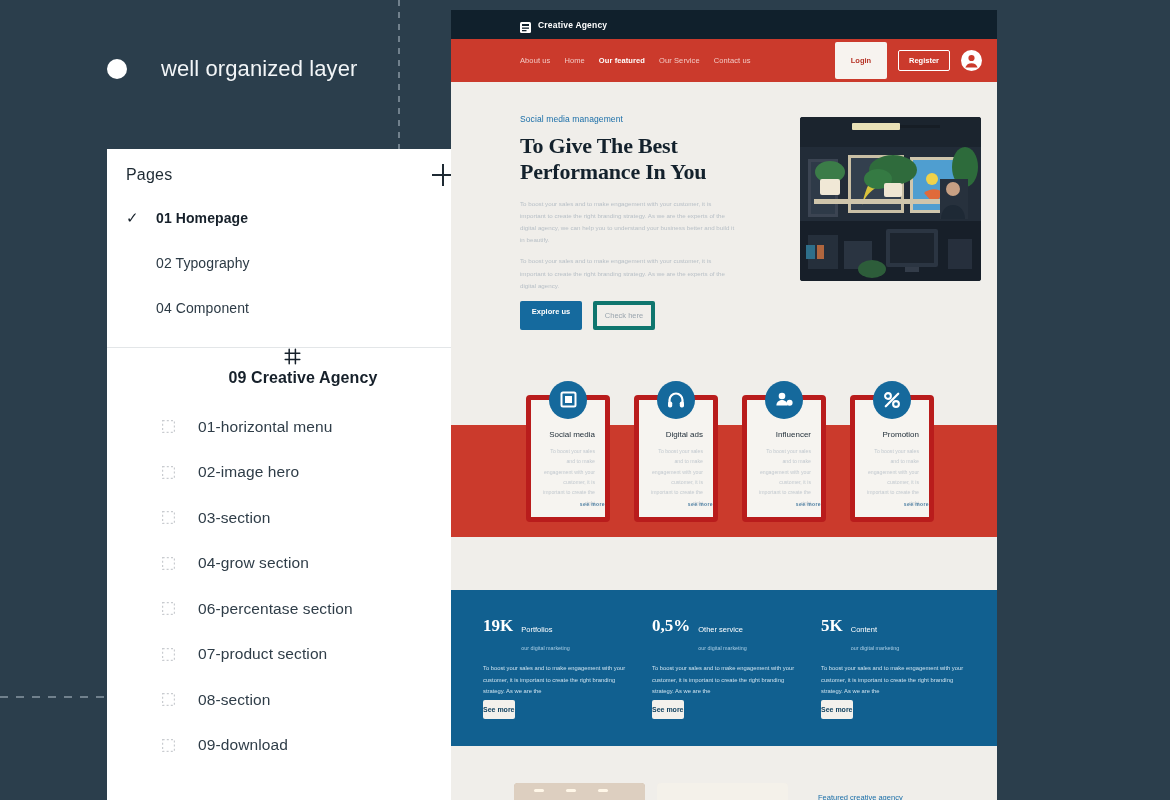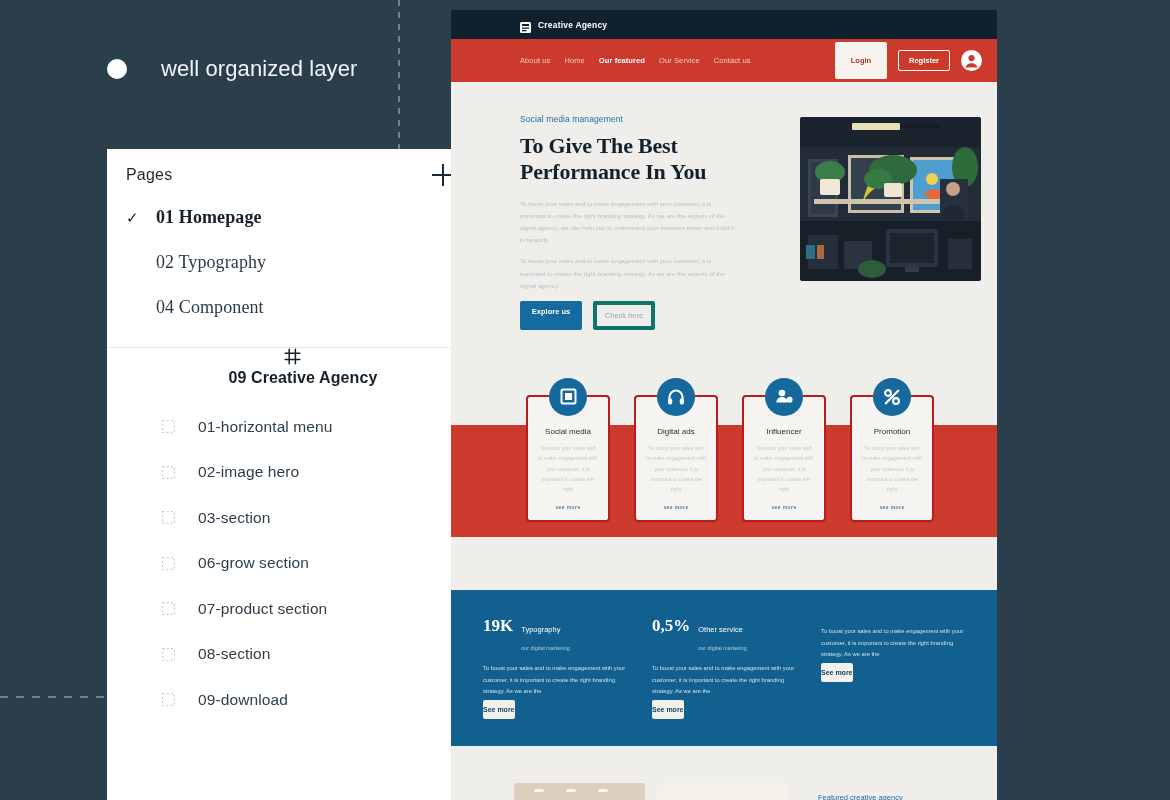--- a/index.html
+++ b/index.html
@@ -91,21 +91,21 @@
     display: flex; align-items: center;
     height: 45px;
     padding-left: 19px;
     cursor: pointer;
   }
   .page-row .check {
     width: 30px; flex: none;
     font-size: 15px; color: #16202a; line-height: 1;
   }
   .page-row .page-label {
-    font-size: 18px; color: #2c3a45; letter-spacing: .1px; font-family: Liberation Serif, serif;
+    font-size: 14px; color: #2c3a45; letter-spacing: .1px;
   }
   .page-row.active .page-label { color: #16202a; font-weight: 700; }
 
   .divider {
     height: 1px; background: #e3e6e8;
     margin-top: 17px;
   }
 
   .group-row {
     display: flex; align-items: center;
@@ -231,24 +231,24 @@
     position: absolute; left: 0; right: 0; top: 48px; height: 112px;
     background: #cb3a2c;
   }
   .cards-row {
     position: absolute; left: 0; right: 0; top: 0;
     display: flex; justify-content: center; gap: 12px;
     padding: 0 63px;
   }
   .fcard {
     flex: 1; background: #f6f4f0;
-    border: 2px solid #b91c1c;
+    border: 5px solid #b91c1c;
     border-radius: 4px;
     padding: 30px 10px 11px;
-    text-align: center;
+    text-align: right;
     position: relative;
     height: 127px;
     margin-top: 18px;
     cursor: pointer;
     margin-left: 12px;
   }
   .fcard .ico-circle {
     position: absolute; left: 50%; top: -19px; transform: translateX(-50%);
     width: 38px; height: 38px; border-radius: 50%;
     background: #15699c;
@@ -370,24 +370,32 @@
         </span>
         <span class="layer-label">03-section</span>
       </div>
 
       <div class="layer-row">
         <span class="frame-ico">
           <svg width="13" height="13" viewBox="0 0 13 13" fill="none">
             <rect x="0.6" y="0.6" width="11.8" height="11.8" stroke="#c9ccd0" stroke-width="1.2" stroke-dasharray="2 2.2"></rect>
           </svg>
         </span>
-        <span class="layer-label">06-grow section</span>
-      </div>
-
-
+        <span class="layer-label">04-grow section</span>
+      </div>
+
+
+      <div class="layer-row">
+        <span class="frame-ico">
+          <svg width="13" height="13" viewBox="0 0 13 13" fill="none">
+            <rect x="0.6" y="0.6" width="11.8" height="11.8" stroke="#c9ccd0" stroke-width="1.2" stroke-dasharray="2 2.2"></rect>
+          </svg>
+        </span>
+        <span class="layer-label">06-percentase section</span>
+      </div>
 
       <div class="layer-row">
         <span class="frame-ico">
           <svg width="13" height="13" viewBox="0 0 13 13" fill="none">
             <rect x="0.6" y="0.6" width="11.8" height="11.8" stroke="#c9ccd0" stroke-width="1.2" stroke-dasharray="2 2.2"></rect>
           </svg>
         </span>
         <span class="layer-label">07-product section</span>
       </div>
 
@@ -557,41 +565,48 @@
 
       </div>
     </div>
 
     <div class="stats-band">
 
       <div class="stat">
         <div class="stat-head">
           <span class="stat-num">19K</span>
           <span class="stat-labels">
-            <span class="stat-name">Typography</span><br>
+            <span class="stat-name">Portfolios</span><br>
             <span class="stat-sub">our digital marketing</span>
           </span>
         </div>
         <div class="stat-desc">To boost your sales and to make engagement with your customer, it is important to create the right branding strategy. As we are the</div>
         <span class="btn-seemore">See more</span>
       </div>
 
       <div class="stat">
         <div class="stat-head">
           <span class="stat-num">0,5%</span>
           <span class="stat-labels">
             <span class="stat-name">Other service</span><br>
             <span class="stat-sub">our digital marketing</span>
           </span>
         </div>
         <div class="stat-desc">To boost your sales and to make engagement with your customer, it is important to create the right branding strategy. As we are the</div>
         <span class="btn-seemore">See more</span>
       </div>
 
       <div class="stat">
+        <div class="stat-head">
+          <span class="stat-num">5K</span>
+          <span class="stat-labels">
+            <span class="stat-name">Content</span><br>
+            <span class="stat-sub">our digital marketing</span>
+          </span>
+        </div>
         <div class="stat-desc">To boost your sales and to make engagement with your customer, it is important to create the right branding strategy. As we are the</div>
         <span class="btn-seemore">See more</span>
       </div>
 
     </div>
 
     <div class="bottom-band">
       <div class="bphoto">
         <svg width="131" height="90" viewBox="0 0 131 90">
           <rect width="131" height="90" fill="#cbb8a6"></rect>

